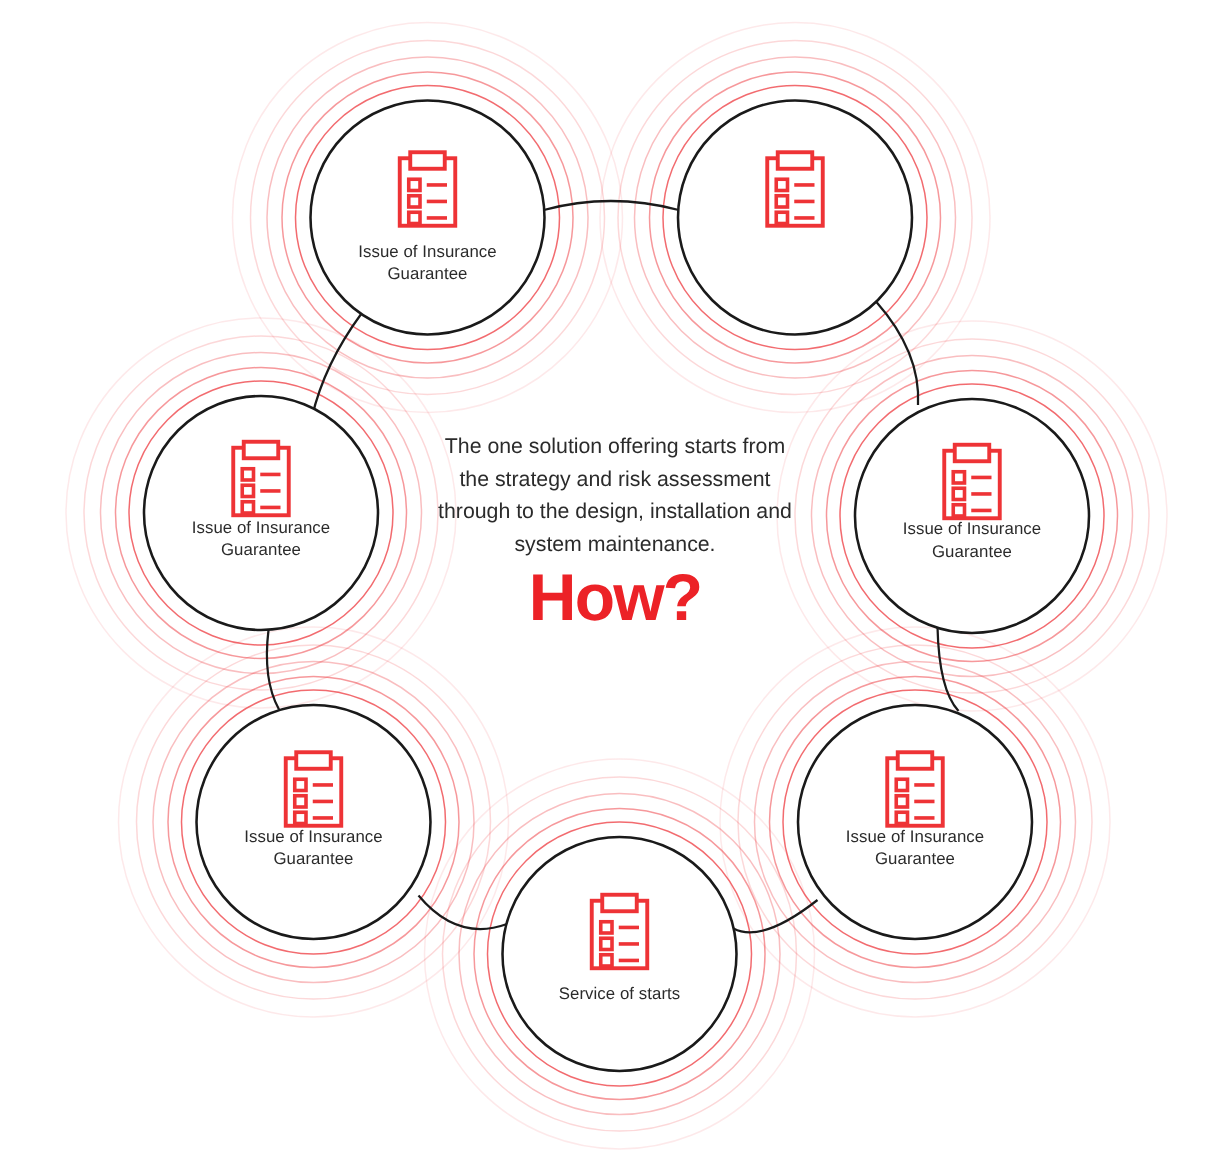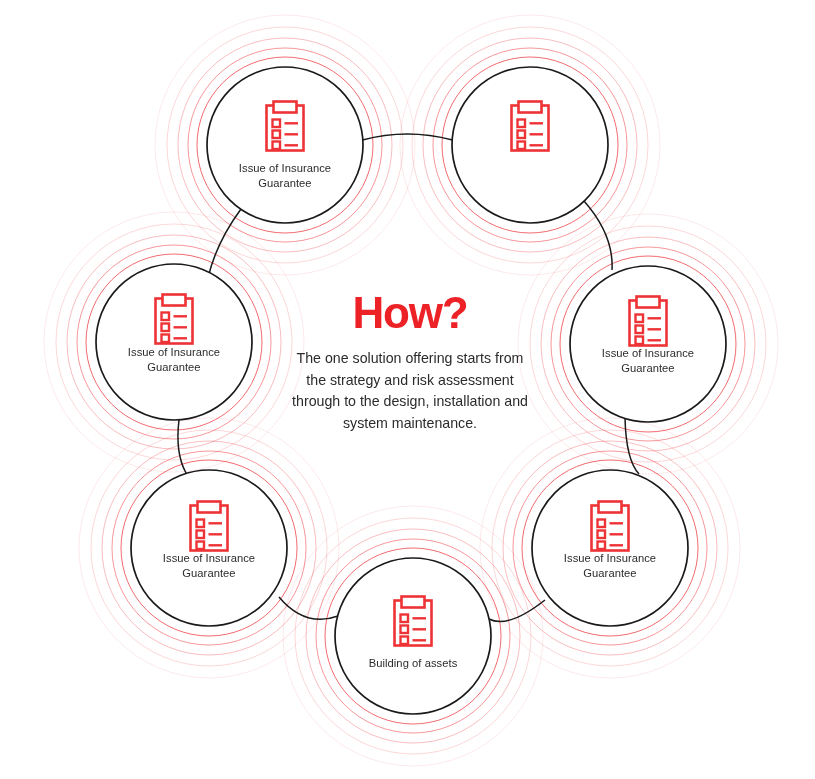--- a/index.html
+++ b/index.html
@@ -178,26 +178,26 @@
   <div class="node-label" style="left:195px; top:161px; width:180px;">Issue of Insurance
 Guarantee</div>
 
 
   <div class="node-label" style="left:558px; top:346px; width:180px;">Issue of Insurance
 Guarantee</div>
 
   <div class="node-label" style="left:520px; top:551px; width:180px;">Issue of Insurance
 Guarantee</div>
 
-  <div class="node-label" style="left:323px; top:656px; width:180px;">Building of assets</div>
+  <div class="node-label" style="left:323px; top:656px; width:180px;">Service of starts</div>
 
   <div class="node-label" style="left:119px; top:551px; width:180px;">Issue of Insurance
 Guarantee</div>
 
   <div class="node-label" style="left:84px; top:345px; width:180px;">Issue of Insurance
 Guarantee</div>
 
   <div id="center-block">
+    <div id="center-desc">The one solution offering starts from the strategy and risk assessment through to the design, installation and system maintenance.</div>
     <div id="center-title">How?</div>
-    <div id="center-desc">The one solution offering starts from the strategy and risk assessment through to the design, installation and system maintenance.</div>
   </div>
 
 </div>
 
 </body></html>

